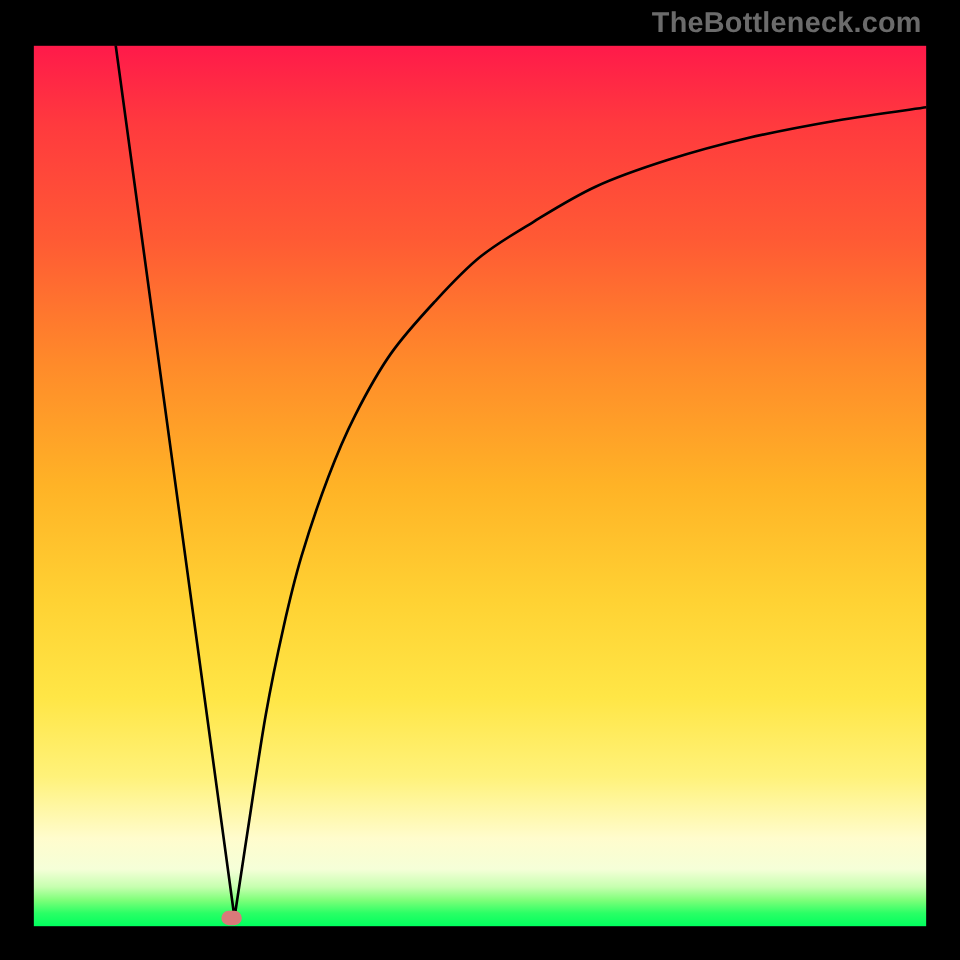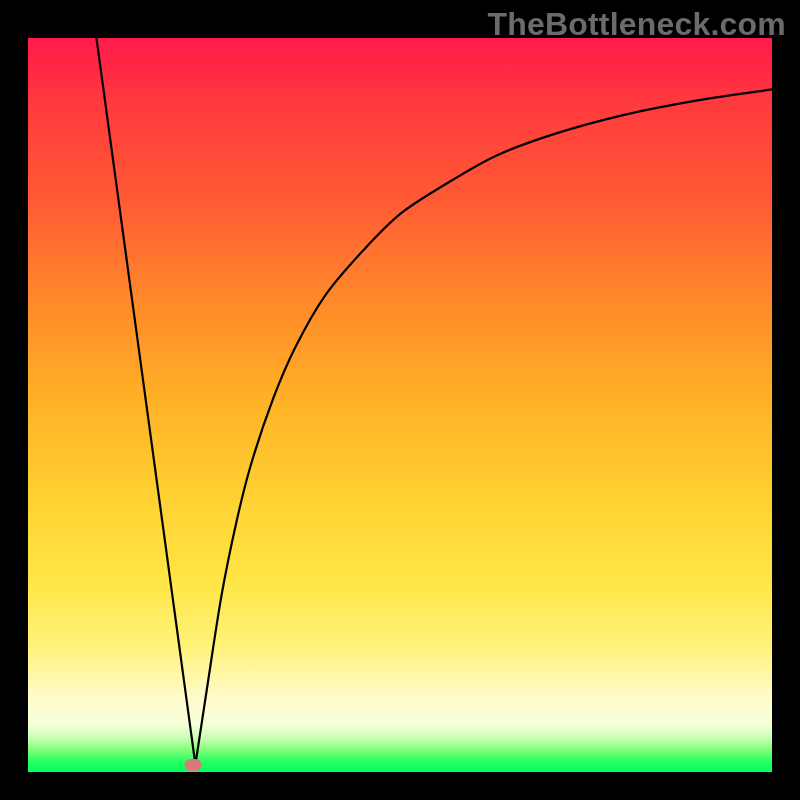--- a/index.html
+++ b/index.html
@@ -6,23 +6,23 @@
   html, body { width: 800px; height: 800px; overflow: hidden; background: #fff; }
   .frame {
     width: 800px;
     height: 800px;
     background: #000;
     position: relative;
   }
   .watermark {
     position: absolute;
     top: 6px;
-    right: 14px;
+    right: 32px;
     font-family: Arial, Helvetica, sans-serif;
-    font-size: 32px;
+    font-size: 24px;
     color: #6b6b6b;
     font-weight: 600;
     letter-spacing: 0.2px;
     z-index: 50;
   }
   .plot-area {
     position: absolute;
     left: 28px;
     top: 38px;
     width: 744px;

